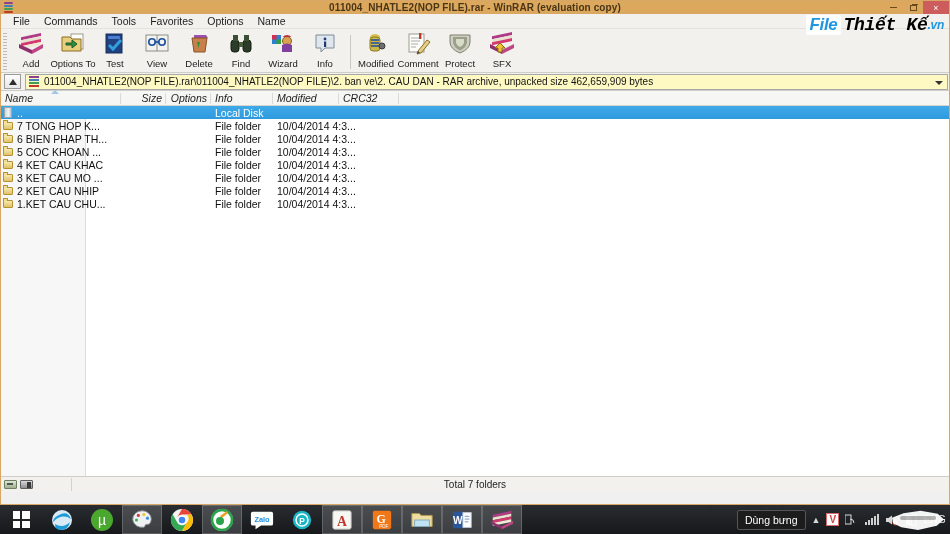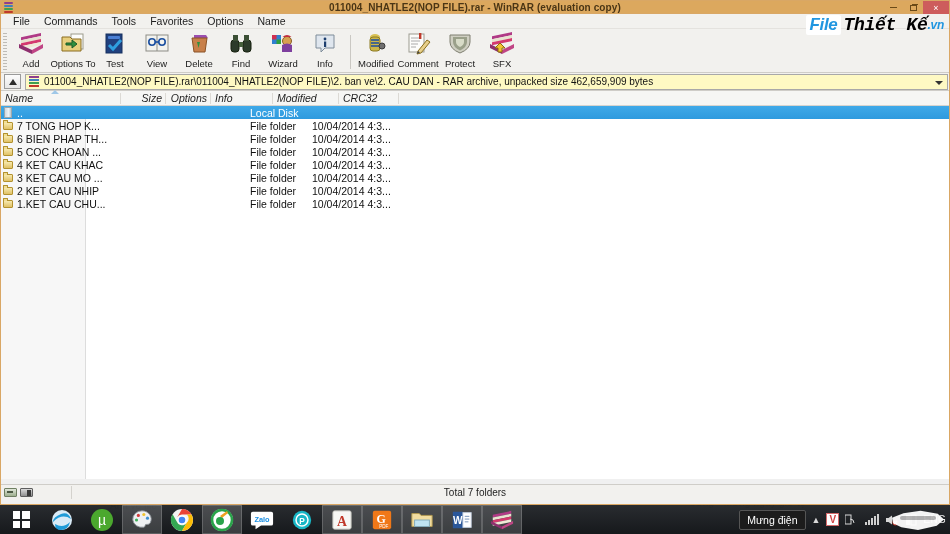--- a/index.html
+++ b/index.html
@@ -115,33 +115,33 @@
 
   
   .listwrap { position:relative; height: 373px; background:#ffffff; display:flex; }
   .listcol-left { width:85px; background:#f7f7f7; border-right:1px solid #ddd; position:absolute; left:0; top:0; bottom:0;}
   .rows { position:absolute; left:0; top:0; right:0; }
   .row { height:13px; display:flex; align-items:center; font-size:10.5px; color:#111; position:relative; }
   .row.sel { background:linear-gradient(to bottom,#3fa9e8,#2e9ade); color:#fff; }
   .row .c-name{ width:120px; display:flex; align-items:center; padding-left:2px; white-space:nowrap; overflow:hidden;}
   .row .c-size{ width:45px; text-align:right;}
   .row .c-packed{ width:45px; text-align:right;}
-  .row .c-type{ width:62px; padding-left:4px; white-space:nowrap;margin-left:35px;}
+  .row .c-type{ width:62px; padding-left:4px; white-space:nowrap;}
   .row .c-mod{ width:66px; padding-left:4px; white-space:nowrap;}
   .row .c-crc{ width:60px; padding-left:4px;}
   .row.sel .c-type { color:#ffffff; }
   .ficon { width:11px; height:11px; margin-right:3px; position:relative; flex:0 0 auto;}
   .ficon .fb{position:absolute;left:0;top:2px;width:10px;height:8px;background:linear-gradient(#f7e9ae,#e0c166);border:1px solid #b3922f;border-radius:0 1px 1px 1px;}
   .ficon .ft{position:absolute;left:0;top:0px;width:5px;height:3px;background:#f0dc93;border:1px solid #b3922f;border-bottom:none;border-radius:1px 1px 0 0;}
   .upicon{width:11px;height:11px;margin-right:3px;position:relative;flex:0 0 auto;}
   .upicon .u1{position:absolute;left:1px;top:0;width:8px;height:11px;background:linear-gradient(to right,#cfd8de,#eef3f6 60%,#b9c5cc);border:1px solid #9aa7ae;}
 
   
   .statusbar {
-    position:absolute; left:0; bottom:4px; width:100%; height:16px;
+    position:absolute; left:0; bottom:12px; width:100%; height:16px;
     background:#f2f1ee; border-top:1px solid #cfcdc8;
     display:flex; align-items:center; font-size:10px; color:#1d1d1d;
   }
   .sb-icons{ display:flex; align-items:center; gap:3px; padding-left:3px; width:70px;}
   .sb-i1{width:13px;height:9px;background:linear-gradient(#dfe6d8,#9fb08f);border:1px solid #6f7f62;border-radius:1px;position:relative;}
   .sb-i1:after{content:"";position:absolute;left:2px;top:2px;width:6px;height:2px;background:#4c5943;}
   .sb-i2{width:13px;height:9px;background:linear-gradient(#d9d9d9,#8f8f8f);border:1px solid #5e5e5e;border-radius:1px;position:relative;}
   .sb-i2:after{content:"";position:absolute;right:1px;top:1px;width:4px;height:6px;background:#3a3a3a;}
   .sb-sep{width:1px;height:13px;background:#d4d2cd;}
   .sb-total{ position:absolute; left:0; right:0; text-align:center; }
@@ -680,21 +680,21 @@
             <rect x="1" y="9" width="20" height="3" fill="#efe9d6"></rect>
           </g>
           <path d="M1 12 L13 18 L13 21 L1 15 Z" fill="#8e2f6e"></path>
           <path d="M13 18 L25 12 L25 15 L13 21 Z" fill="#c04585"></path>
         </svg>
       </div>
 
     </div>
 
     <div class="tray">
-      <div class="tooltip">Mưng điện</div>
+      <div class="tooltip">Dùng bưng</div>
       <span class="tray-chev">▲</span>
       <span class="unikey">V</span>
       <span class="tray-ico">
         <svg width="14" height="12" viewBox="0 0 14 12">
           <rect x="0" y="1" width="6" height="9" fill="none" stroke="#d8d8d8"></rect>
           <path d="M9 9 a4 4 0 0 0 -4 -4" fill="none" stroke="#d8d8d8"></path>
         </svg>
       </span>
       <span class="tray-ico bars">
         <i style="height:3px"></i>

